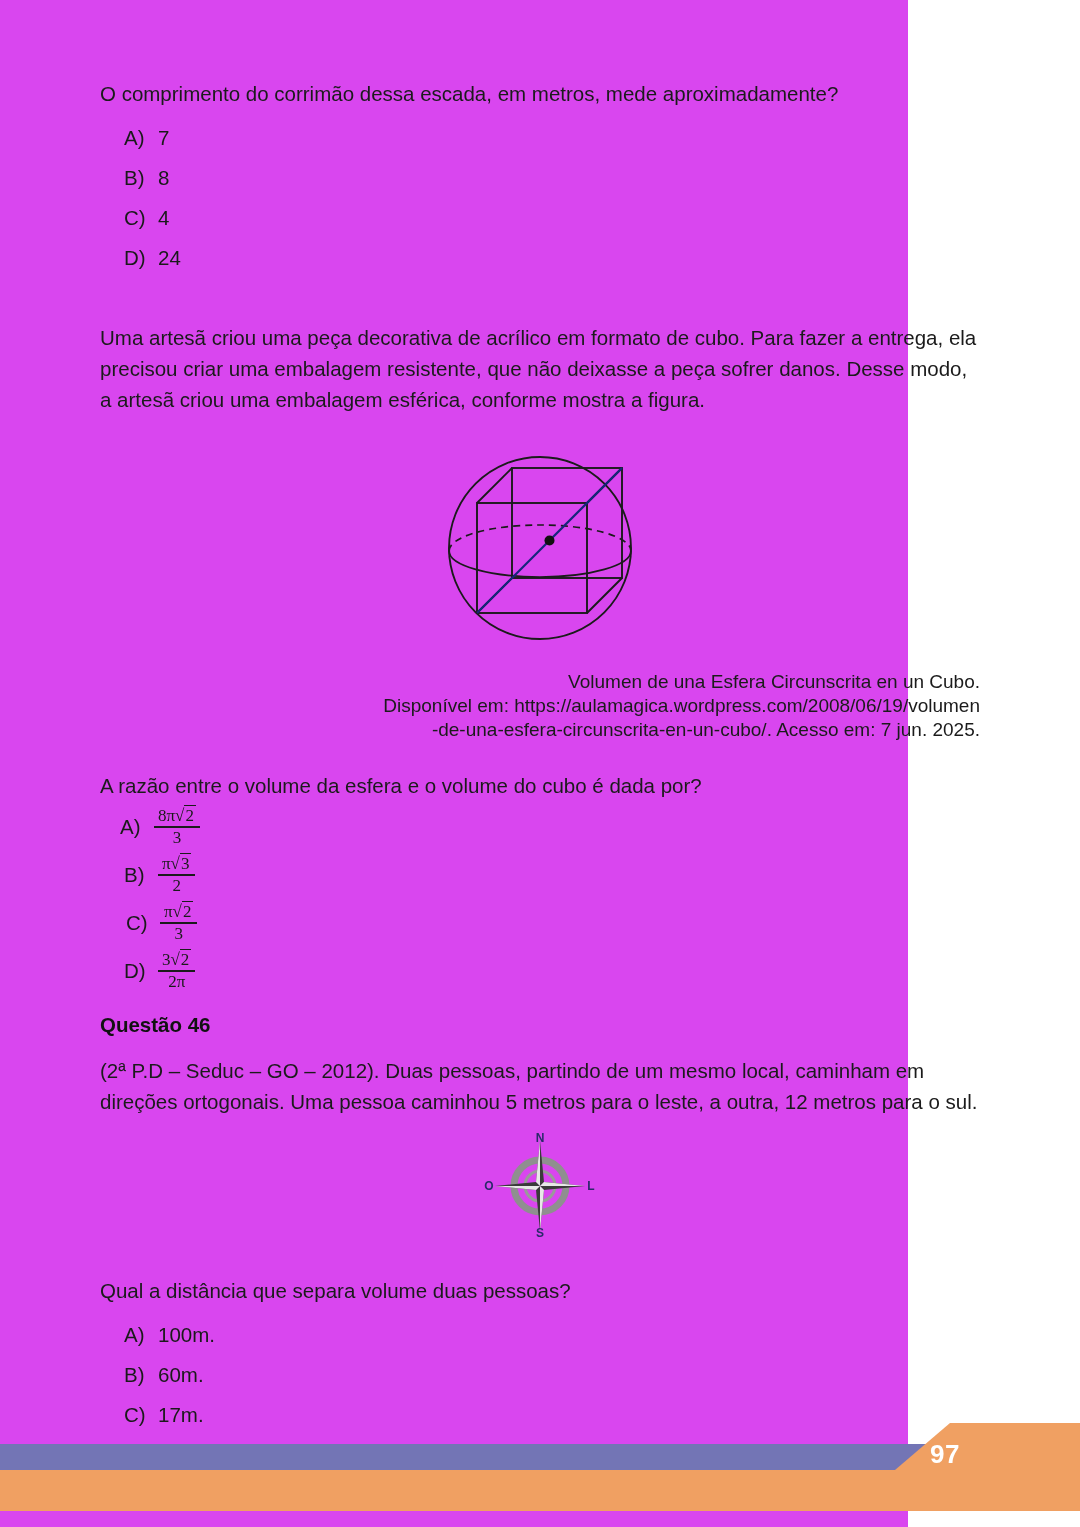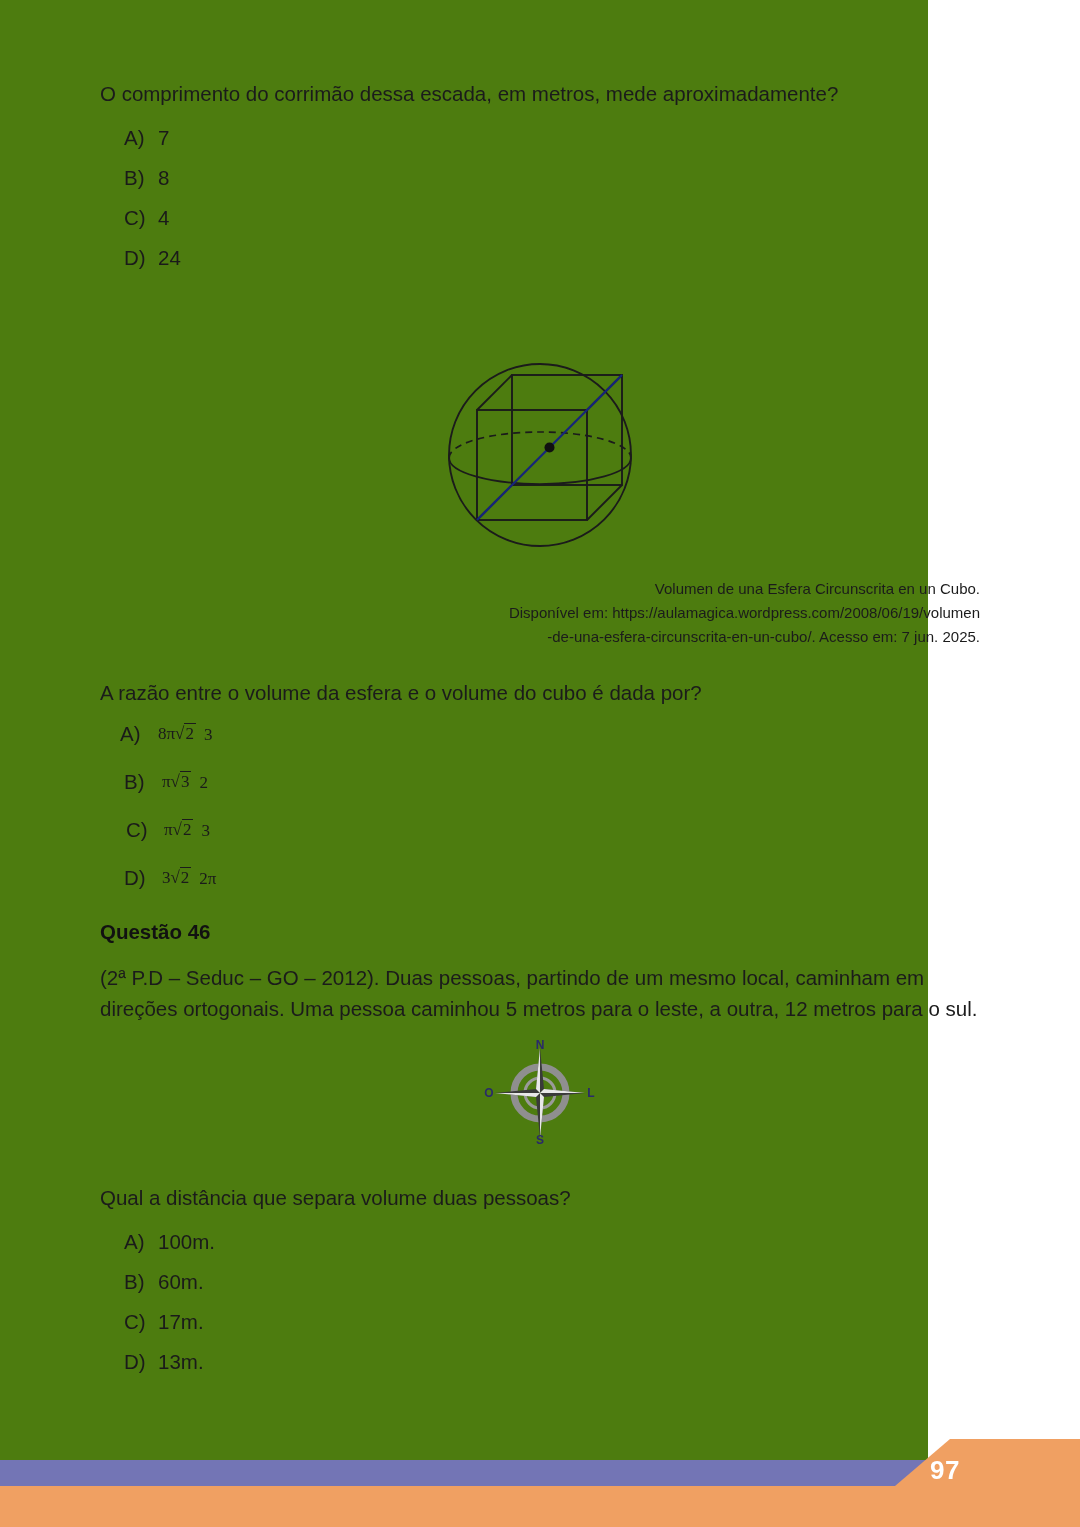--- a/index.html
+++ b/index.html
@@ -13,22 +13,21 @@
     height: 1527px;
     position: relative;
     font-family: "Liberation Sans", sans-serif;
     color: #1a1a1a;
     overflow: hidden;
   }
   .page {
     position: relative;
     width: 908px;
     height: 1527px;
-    background: #4d7c0f;
-    padding-left: 20px;
+    background: #d946ef;
   }
   .content {
     position: absolute;
     left: 100px;
     top: 0;
     width: 880px;
   }
 
   
   .para {
@@ -65,21 +64,21 @@
     flex: 0 1 auto;
   }
 
   
   .fig-sphere-wrap {
     display: flex;
     justify-content: center;
     align-items: center;
   }
   .fig-caption {
-    font-size: 15px;
+    font-size: 19px;
     line-height: 24px;
     color: #1b1b1b;
     text-align: right;
     margin: 0;
   }
 
   
   .mathopt {
     display: flex;
     align-items: center;
@@ -87,21 +86,21 @@
     padding-left: 24px;
     margin: 0;
     height: 48px;
   }
   .mathopt .lbl {
     width: 34px;
     flex: 0 0 34px;
   }
   .frac {
     display: inline-flex;
-    flex-direction: row;
+    flex-direction: column;
     align-items: center;
     justify-content: center;
     font-family: "Liberation Serif", serif;
     font-size: 17px;
     line-height: 1.05;
     vertical-align: middle;
   }
   .frac .num {
     padding: 0 4px 1px 4px;
     white-space: nowrap;
@@ -131,21 +130,21 @@
   .fig-compass-wrap {
     display: flex;
     justify-content: center;
     align-items: center;
   }
 
   
   .footer {
     position: absolute;
     left: 0;
-    bottom: 0;
+    bottom: 16px;
     width: 1080px;
     height: 100px;
   }
   .footer svg { display: block; }
   .pagenum {
     position: absolute;
     left: 930px;
     top: 1452px;
     font-size: 26px;
     font-weight: bold;
@@ -183,20 +182,21 @@
         <span class="lbl">D)</span>
         <span class="val">24</span>
       </li>
     </ul>
 
     <div style="height:22px"></div>
 
 
     <div style="height:18px"></div>
 
+    <p class="para">Uma artesã criou uma peça decorativa de acrílico em formato de cubo. Para fazer a entrega, ela precisou criar uma embalagem resistente, que não deixasse a peça sofrer danos. Desse modo, a artesã criou uma embalagem esférica, conforme mostra a figura.</p>
 
     <div style="height:26px"></div>
 
     <div class="fig-sphere-wrap">
       <svg width="215" height="215" viewBox="0 0 215 215">
 
         <circle cx="107" cy="107" r="91" fill="none" stroke="#1b1b1b" stroke-width="1.9"></circle>
 
         <path d="M 16 110 A 91 26 0 0 0 198 110" fill="none" stroke="#1b1b1b" stroke-width="1.7"></path>
         <path d="M 16 110 A 91 26 0 0 1 198 110" fill="none" stroke="#1b1b1b" stroke-width="1.7" stroke-dasharray="7 5"></path>

